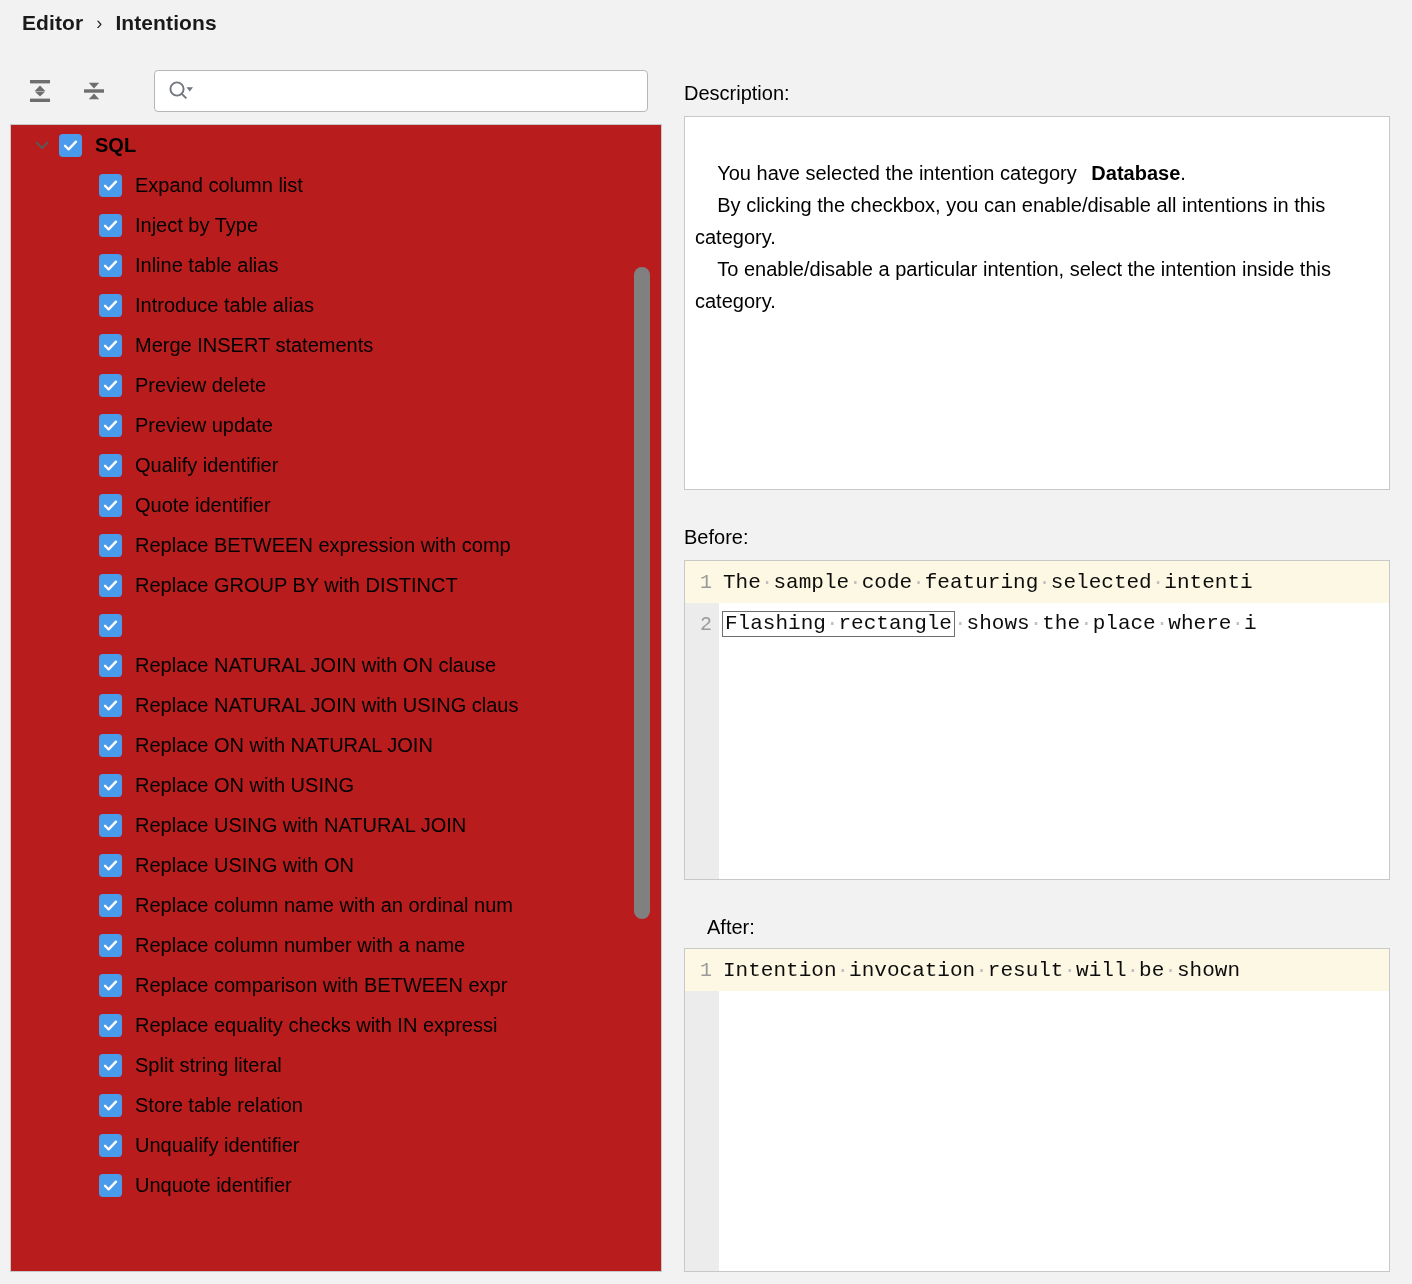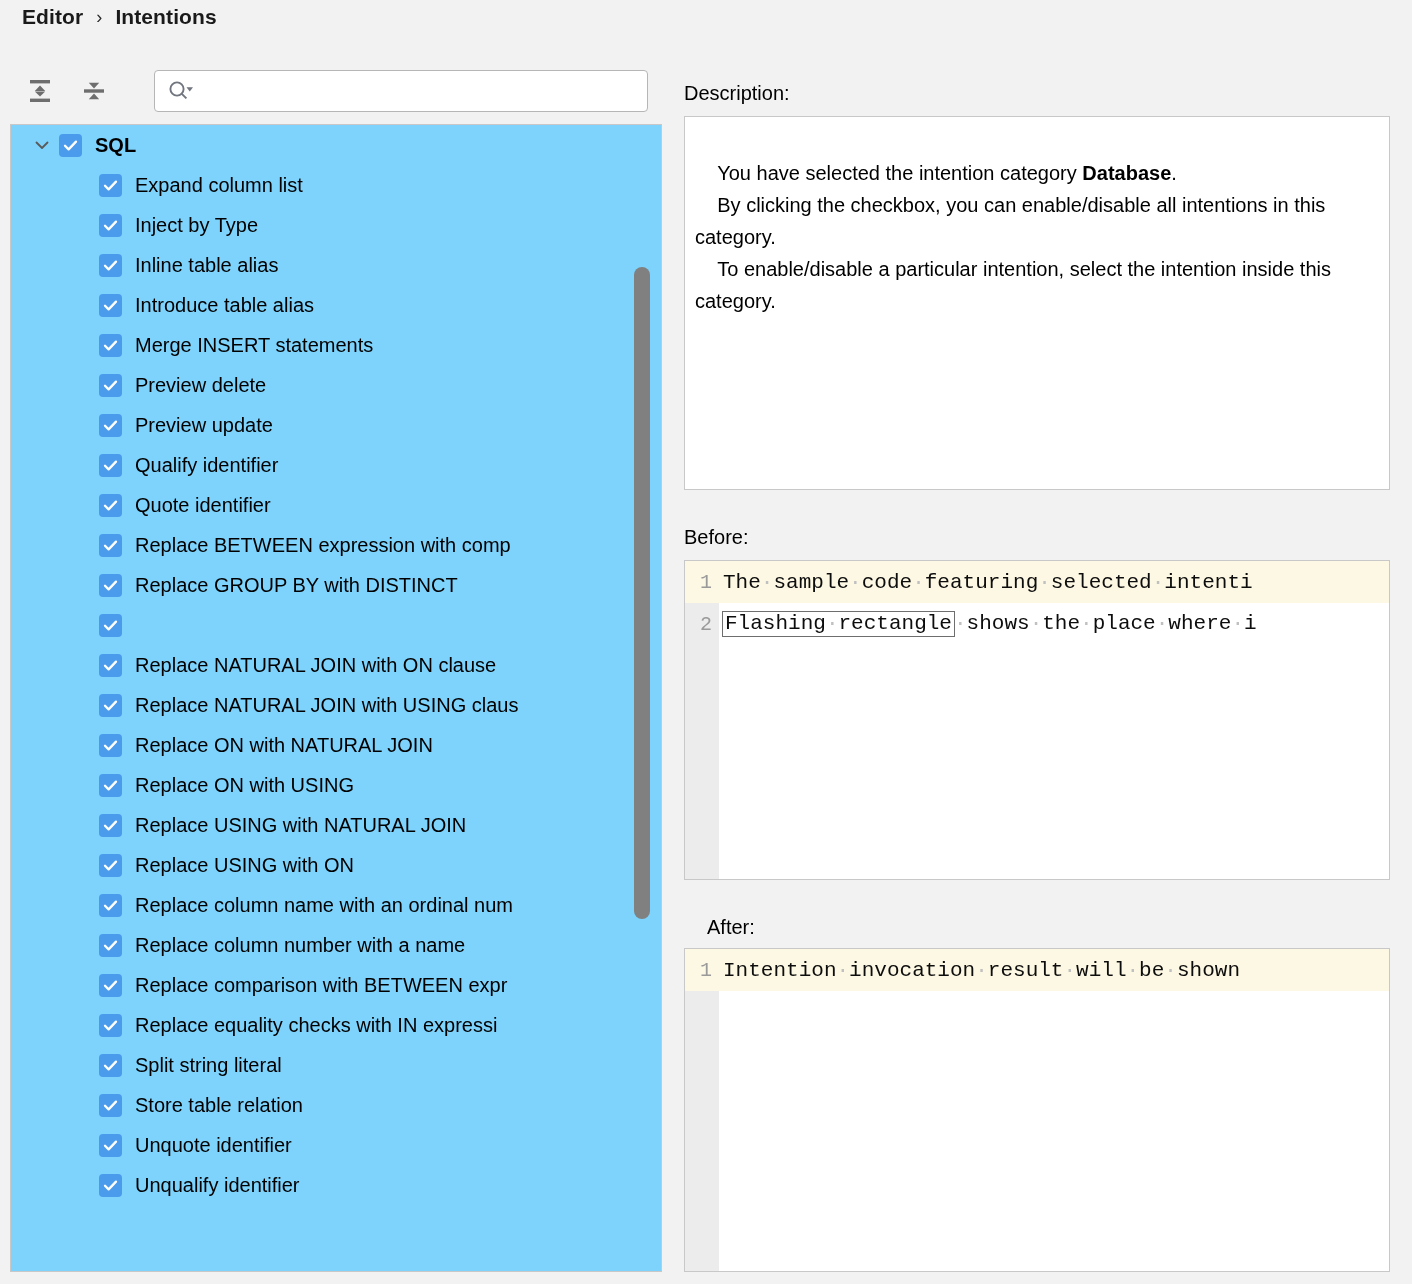--- a/index.html
+++ b/index.html
@@ -13,21 +13,21 @@
     font-family: "Liberation Sans", sans-serif;
     color: #000;
     overflow: hidden;
     position: relative;
   }
 
   
   #breadcrumb {
     position: absolute;
     left: 22px;
-    top: 2px;
+    top: 8px;
     height: 30px;
     display: flex;
     align-items: center;
     font-size: 21px;
     font-weight: bold;
     letter-spacing: 0.1px;
   }
   #breadcrumb .crumb { color: #1a1a1a; }
   #breadcrumb .sep {
     margin: 0 13px;
@@ -87,21 +87,21 @@
   }
 
   
   #tree-panel {
     position: absolute;
     left: 10px;
     top: 124px;
     width: 652px;
     height: 1148px;
     box-sizing: border-box;
-    background: #7dd3fc;
+    background: #b91c1c;
     border: 1px solid #c8c8c8;
     overflow: hidden;
   }
   #tree-scroll {
     position: absolute;
     inset: 0;
     overflow: hidden;
   }
   .tree-row {
     height: 40px;
@@ -177,21 +177,21 @@
     left: 684px; top: 116px;
     width: 706px; height: 374px;
     padding: 8px 10px 0 10px;
   }
   #description-text {
     font-size: 20px;
     line-height: 32px;
     color: #000;
     white-space: pre-wrap;
   }
-  #description-text b { font-weight: bold; }
+  #description-text b { font-weight: bold; margin-left: 9px; }
 
   #before-label { left: 684px; top: 526px; }
   #before-box {
     left: 684px; top: 560px;
     width: 706px; height: 320px;
   }
 
   #after-label { left: 707px; top: 916px; }
   #after-box {
     left: 684px; top: 948px;
@@ -495,29 +495,29 @@
             </svg>
           </span>
           <span class="row-label">Store table relation</span>
         </div>
         <div class="tree-row child">
           <span class="cbox">
             <svg width="17" height="17" viewBox="0 0 17 17">
               <path d="M3 8.8 L6.6 12.4 L14 4.6" fill="none" stroke="#ffffff" stroke-width="2.3" stroke-linecap="round" stroke-linejoin="round"></path>
             </svg>
           </span>
+          <span class="row-label">Unqualify identifier</span>
+        </div>
+        <div class="tree-row child">
+          <span class="cbox">
+            <svg width="17" height="17" viewBox="0 0 17 17">
+              <path d="M3 8.8 L6.6 12.4 L14 4.6" fill="none" stroke="#ffffff" stroke-width="2.3" stroke-linecap="round" stroke-linejoin="round"></path>
+            </svg>
+          </span>
           <span class="row-label">Unquote identifier</span>
-        </div>
-        <div class="tree-row child">
-          <span class="cbox">
-            <svg width="17" height="17" viewBox="0 0 17 17">
-              <path d="M3 8.8 L6.6 12.4 L14 4.6" fill="none" stroke="#ffffff" stroke-width="2.3" stroke-linecap="round" stroke-linejoin="round"></path>
-            </svg>
-          </span>
-          <span class="row-label">Unqualify identifier</span>
         </div>
       </div>
   </div>
 
   <div id="tree-scrollbar"></div>
 </div>
 
 <div class="field-label" id="description-label">Description:</div>
 <div class="bordered-panel" id="description-box">
   <div id="description-text">

